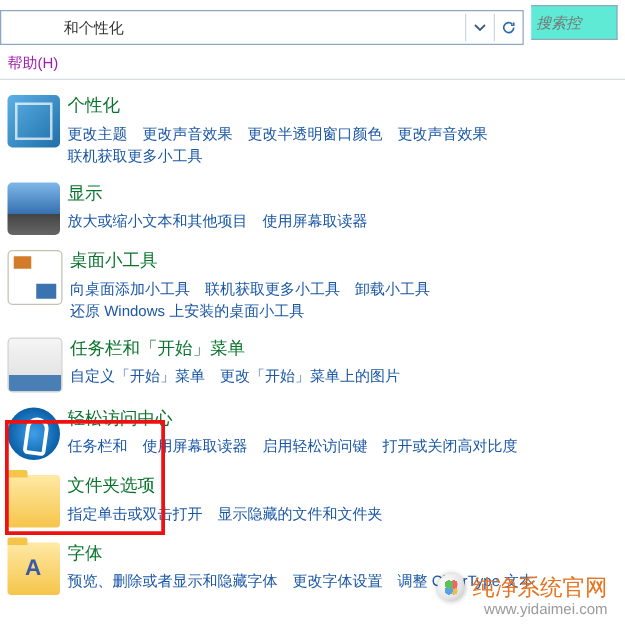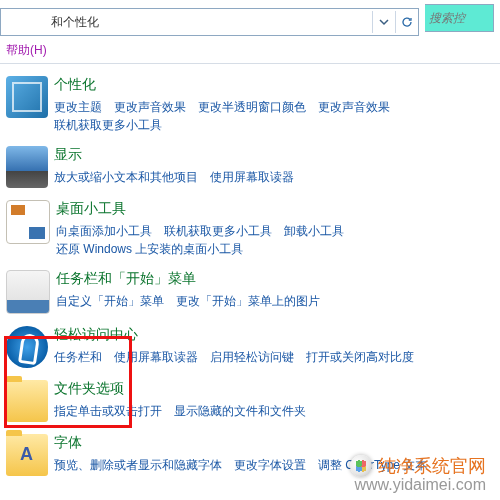--- a/index.html
+++ b/index.html
@@ -27,21 +27,21 @@
   .icon-ease{background:radial-gradient(circle at 50% 50%,#3fa0e8 0,#0a5fa8 70%);border-radius:50%;position:relative;}
   .icon-ease:after{content:"";position:absolute;left:14px;top:8px;width:12px;height:24px;border:3px solid #fff;border-radius:10px 10px 4px 4px;transform:rotate(8deg);}
   .icon-folder,.icon-folder2{background:linear-gradient(180deg,#ffe9a5,#f5c54a);border-radius:3px;position:relative;}
   .icon-folder:before,.icon-folder2:before{content:"";position:absolute;left:0;top:-4px;width:16px;height:6px;background:#f5c54a;border-radius:2px 2px 0 0;}
   .icon-folder2:after{content:"A";position:absolute;left:14px;top:10px;font-size:18px;font-weight:bold;color:#3a5aa8;}
   .red-box{position:absolute;border:3px solid #e11;pointer-events:none;}
   .box1{left:4px;top:336px;width:122px;height:86px;}
   .arrow{position:absolute;pointer-events:none;}
   .watermark{position:absolute;right:14px;bottom:6px;text-align:right;color:#e67320;}
   .watermark .line1{font-size:18px;font-family:"SimSun",serif;display:flex;align-items:center;justify-content:flex-end;gap:6px;}
-  .watermark .line2{font-size:16px;color:#999;margin-top:-2px;}
+  .watermark .line2{font-size:12px;color:#999;margin-top:-2px;}
   .wm-icon{width:22px;height:22px;border-radius:50%;background:radial-gradient(circle at 35% 35%,#fff,#e6e6e6 55%,#bbb 100%);box-shadow:0 0 4px rgba(0,0,0,.3);display:inline-block;position:relative;}
   .wm-icon:after{content:"";position:absolute;left:6px;top:5px;width:10px;height:12px;background:radial-gradient(circle at 30% 30%,#5cc25c 0 30%,transparent 31%),radial-gradient(circle at 70% 30%,#e66 0 30%,transparent 31%),radial-gradient(circle at 30% 70%,#5aa0e6 0 30%,transparent 31%),radial-gradient(circle at 70% 70%,#e6c050 0 30%,transparent 31%);}
   svg{display:block;}
 </style>
 </head>
 <body>
 
 <div class="top-row">
   <div class="addr-bar" style="flex:1;padding-left:44px;">
     <span class="addr-text">和个性化</span>

